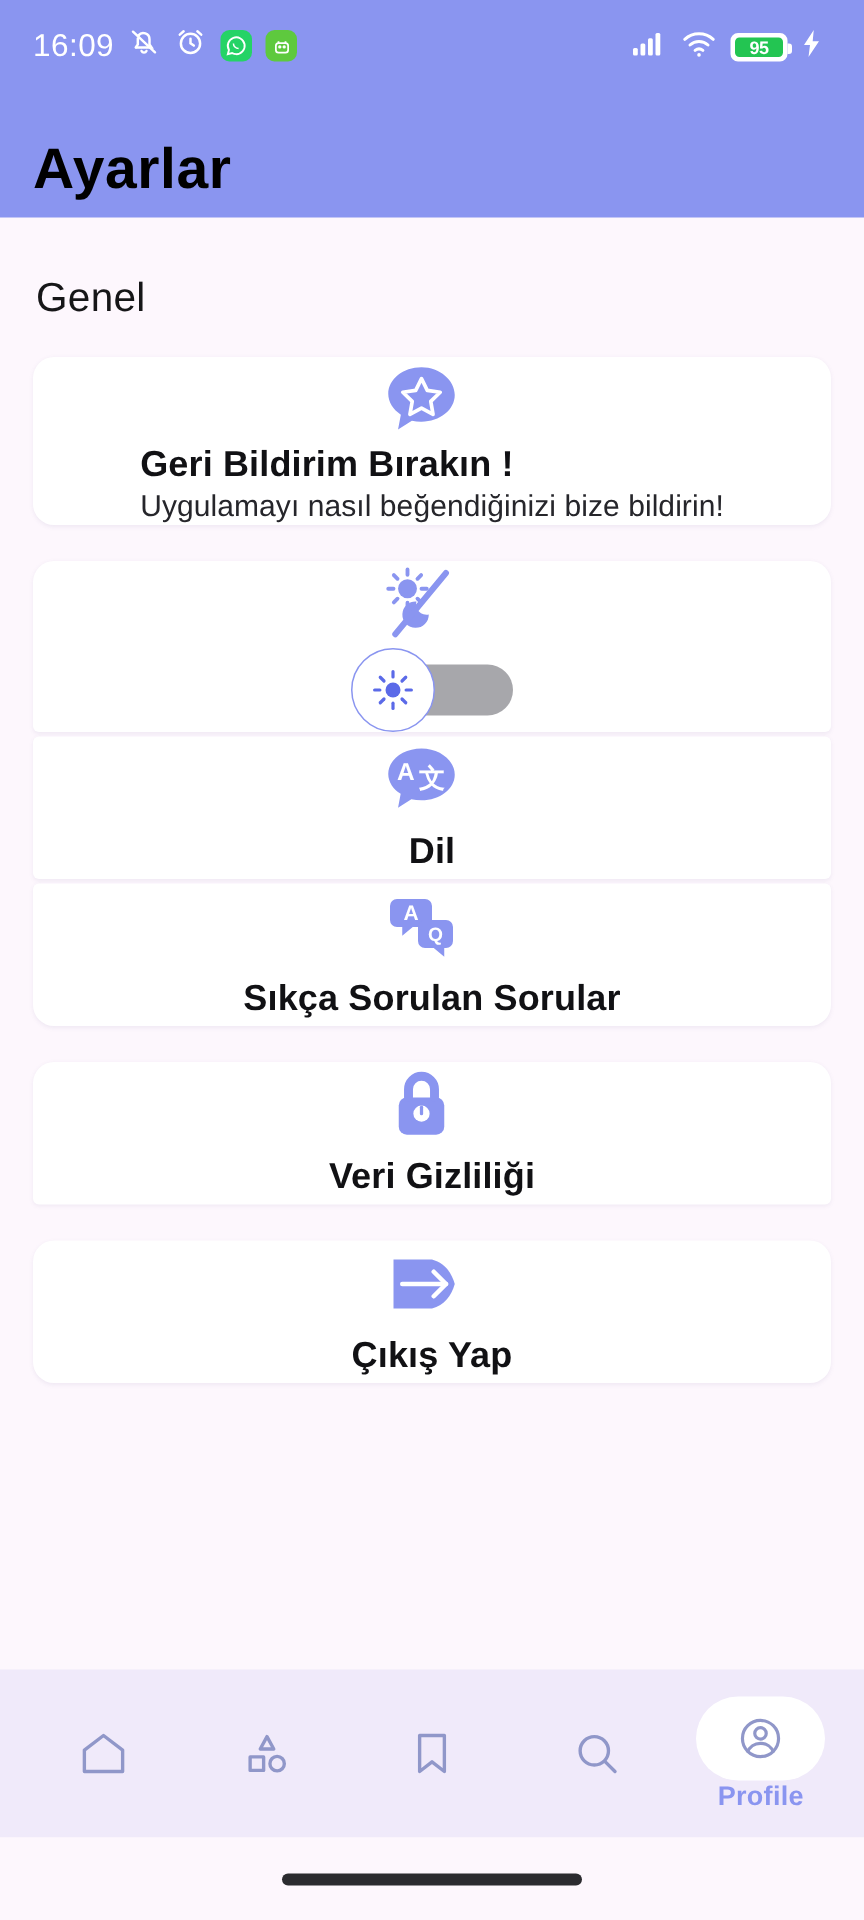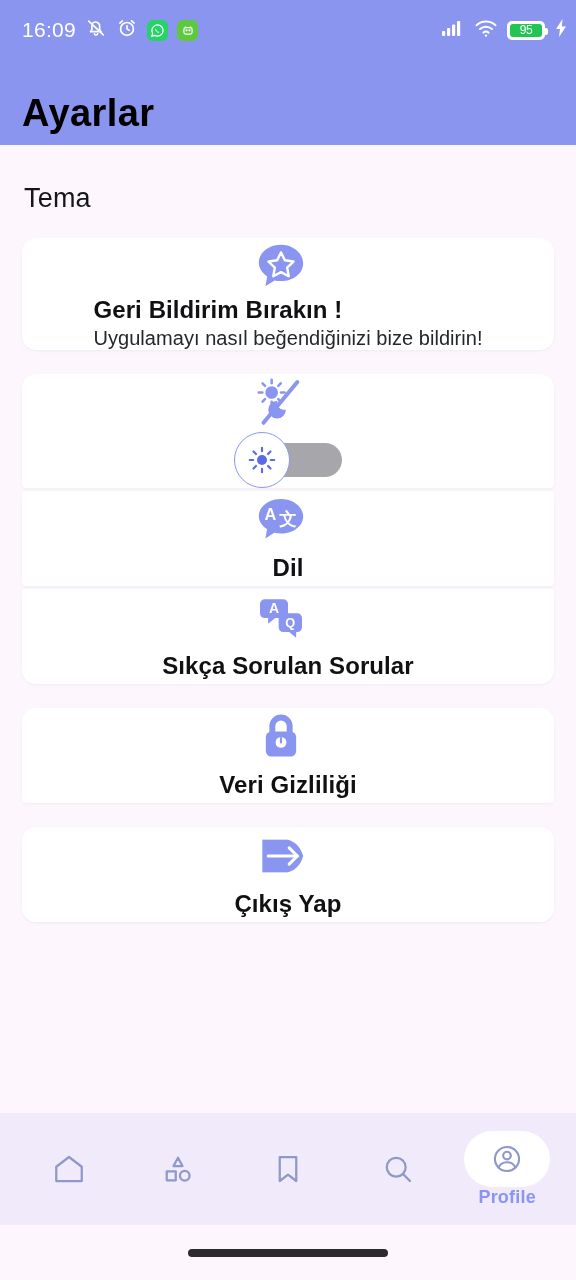--- a/index.html
+++ b/index.html
@@ -7,36 +7,36 @@
     width:576px; height:1280px;
     font-family:"Liberation Sans", sans-serif;
     background:#fdf7fd;
     overflow:hidden;
   }
   .phone { position:relative; width:576px; height:1280px; background:#fdf7fd; display:flex; flex-direction:column; }
 
   
   .header { background:#8a95f0; height:145px; flex:0 0 145px; position:relative; }
   .statusbar {
-    display:flex; align-items:center; justify-content:space-between;
-    padding:16px 8px 0 22px; height:44px; color:#fff;gap:20px;
+    display:flex; align-items:flex-end; justify-content:space-between;
+    padding:16px 28px 0 22px; height:44px; color:#fff;gap:20px;
   }
   .sb-left { display:flex; align-items:center; gap:9px; }
   .sb-time { font-size:21px; font-weight:500; letter-spacing:.3px; color:#fff; }
   .sb-right { display:flex; align-items:center; gap:9px; }
   .appicon { width:21px; height:21px; border-radius:6px; display:flex; align-items:center; justify-content:center; }
   .appicon.wa { background:#25d366; }
   .appicon.gr { background:#5ec93e; }
   .batt {
     width:38px; height:19px; border:2px solid #fff; border-radius:5px;
     position:relative; display:flex; align-items:center; justify-content:center;
     background:#fff;
   }
   .batt .fill { position:absolute; left:1px; top:1px; bottom:1px; right:1px; background:#23c552; border-radius:3px; }
-  .batt .num { position:relative; font-size:12px; font-weight:400; color:#fff; z-index:2; letter-spacing:-.3px; }
+  .batt .num { position:relative; font-size:12px; font-weight:700; color:#fff; z-index:2; letter-spacing:-.3px; }
   .batt:after { content:""; position:absolute; right:-5px; top:5px; width:3px; height:7px; background:#fff; border-radius:0 2px 2px 0; }
 
   .page-title { position:absolute; left:22px; bottom:10px; color:#000000; font-size:38px; font-weight:700; letter-spacing:.4px; }
 
   
   .body { flex:1; overflow:hidden; padding:0 22px; }
   .section-title { font-size:27px; color:#161618; font-weight:400; margin:38px 0 0 2px; letter-spacing:.2px; }
 
   .card-group { margin-top:24px; display:flex; flex-direction:column; gap:3px; }
   .card {
@@ -141,21 +141,21 @@
               <path d="M8.5 1 2 11h4l-1 8 7-10.5H7.8z" fill="#fff"></path>
             </svg>
         </span>
       </div>
     </div>
     <div class="page-title">Ayarlar</div>
   </div>
 
   <div class="body">
 
-    <div class="section-title">Tema</div>
+    <div class="section-title">Genel</div>
 
     <div class="card-group">
       <div class="card tall">
         <span class="ico">
           <svg width="56" height="56" viewBox="0 0 48 48">
             <path d="M24 5C13.5 5 5 11.8 5 20.2c0 4.8 2.8 9.1 7.2 11.9l-1.6 8.4 7.9-5a23 23 0 0 0 5.5.6c10.5 0 19-6.8 19-15.2S34.5 5 24 5z" fill="#8a95f0"></path>
             <path d="M24 11.5l3.3 6.7 7.4 1.1-5.4 5.2 1.3 7.4-6.6-3.5-6.6 3.5 1.3-7.4-5.4-5.2 7.4-1.1z" fill="none" stroke="#fff" stroke-width="2.1" stroke-linejoin="round"></path>
           </svg>
         </span>
         <div class="txtwrap">

